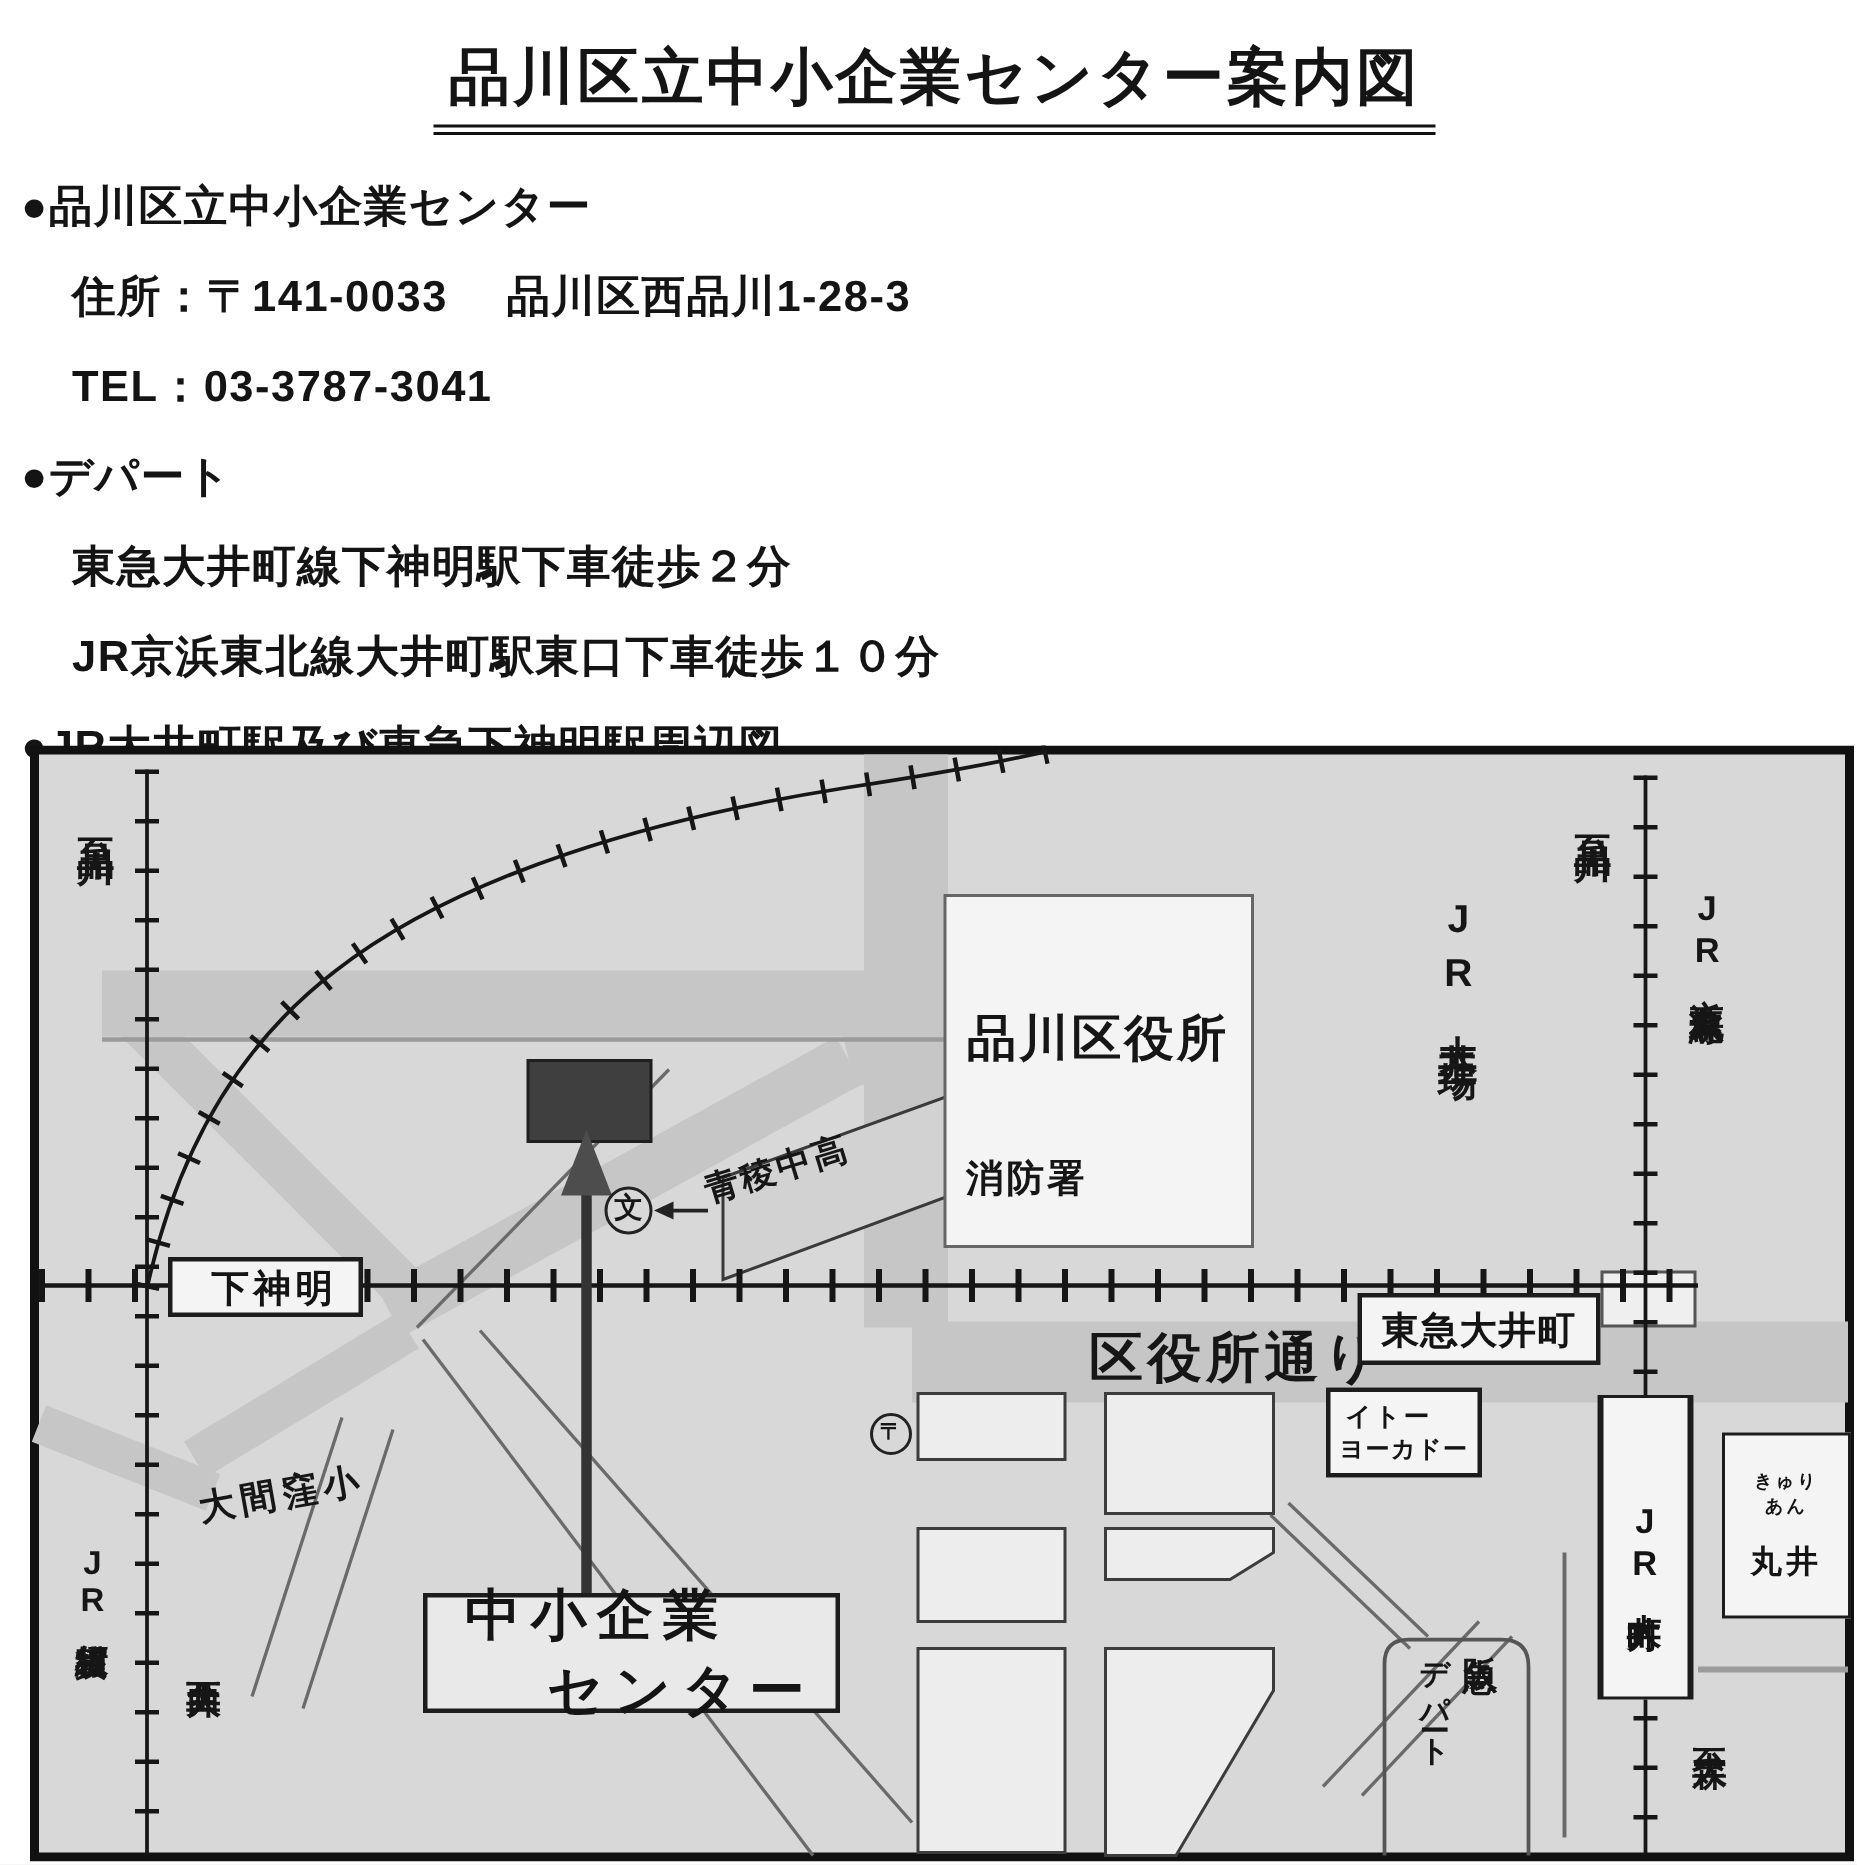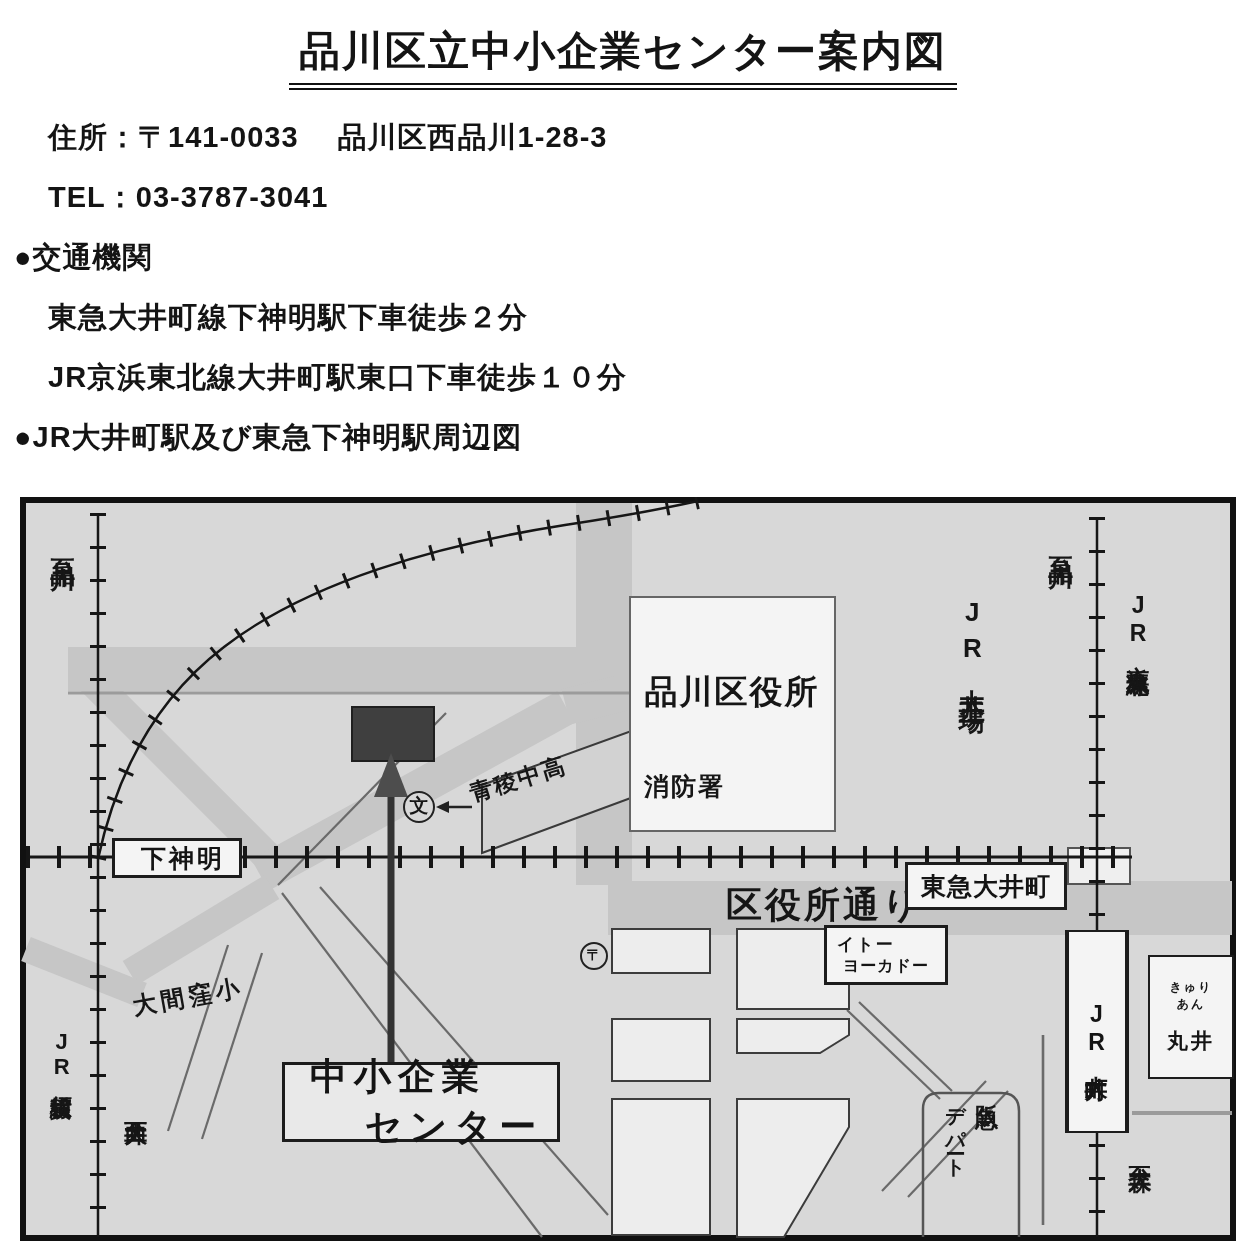--- a/index.html
+++ b/index.html
@@ -27,23 +27,24 @@
   .cur-marui{font-size:21px;letter-spacing:3px;margin-top:14px;}
 </style>
 </head>
 <body>
 
 <div class="title-wrap">
   <span class="title">品川区立中小企業センター案内図</span>
 </div>
 
 <div class="doc">
+  <div class="doc-line">●品川区立中小企業センター</div>
   <div class="doc-line indent">住所：〒141-0033　 品川区西品川1-28-3</div>
   <div class="doc-line indent">TEL：03-3787-3041</div>
-  <div class="doc-line">●交通機関</div>
+  <div class="doc-line">●デパート</div>
   <div class="doc-line indent">東急大井町線下神明駅下車徒歩２分</div>
   <div class="doc-line indent">JR京浜東北線大井町駅東口下車徒歩１０分</div>
   <div class="doc-line">●JR大井町駅及び東急下神明駅周辺図</div>
 </div>
 
 <div class="map">
   <svg width="1216" height="744" viewBox="0 0 1216 744">
 
     <rect x="3" y="3" width="1210" height="738" fill="#d8d8d8" stroke="#111" stroke-width="6"></rect>
 
@@ -137,21 +138,21 @@
   <div class="lbl" style="left:612px;top:178px;width:200px;text-align:center;font-size:33px;letter-spacing:2px;">品川区役所</div>
   <div class="lbl" style="left:624px;top:276px;font-size:25px;letter-spacing:2px;">消防署</div>
   <div class="lbl" style="left:706px;top:389px;font-size:36px;letter-spacing:3px;">区役所通り</div>
 
   <div class="box" style="left:885px;top:328px;width:162px;height:48px;font-size:25px;letter-spacing:1px;margin-top:37px;">東急大井町</div>
 
   <div class="lbl vt" style="left:938px;top:100px;font-size:26px;letter-spacing:6px;">JR大井工場</div>
   <div class="lbl vt" style="left:1028px;top:40px;font-size:25px;letter-spacing:3px;">至品川</div>
   <div class="lbl vt" style="left:1106px;top:95px;font-size:23px;letter-spacing:2px;">JR京浜東北線</div>
 
-  <div class="box col" style="left:804px;top:428px;width:124px;height:60px;">
+  <div class="box col" style="left:864px;top:428px;width:104px;height:60px;">
     <div class="ito1">イトー</div>
     <div class="ito2">ヨーカドー</div>
   </div>
 
   <div class="box" style="left:1045px;top:433px;width:64px;height:203px;border-width:2px;border-left-width:4px;border-right-width:4px;">
     <span class="vt" style="font-size:23px;letter-spacing:2px;font-weight:700;">JR大井町</span>
   </div>
 
   <div class="box col" style="left:1128px;top:458px;width:86px;height:124px;border-width:2px;">
     <div class="cur">きゅり</div>

